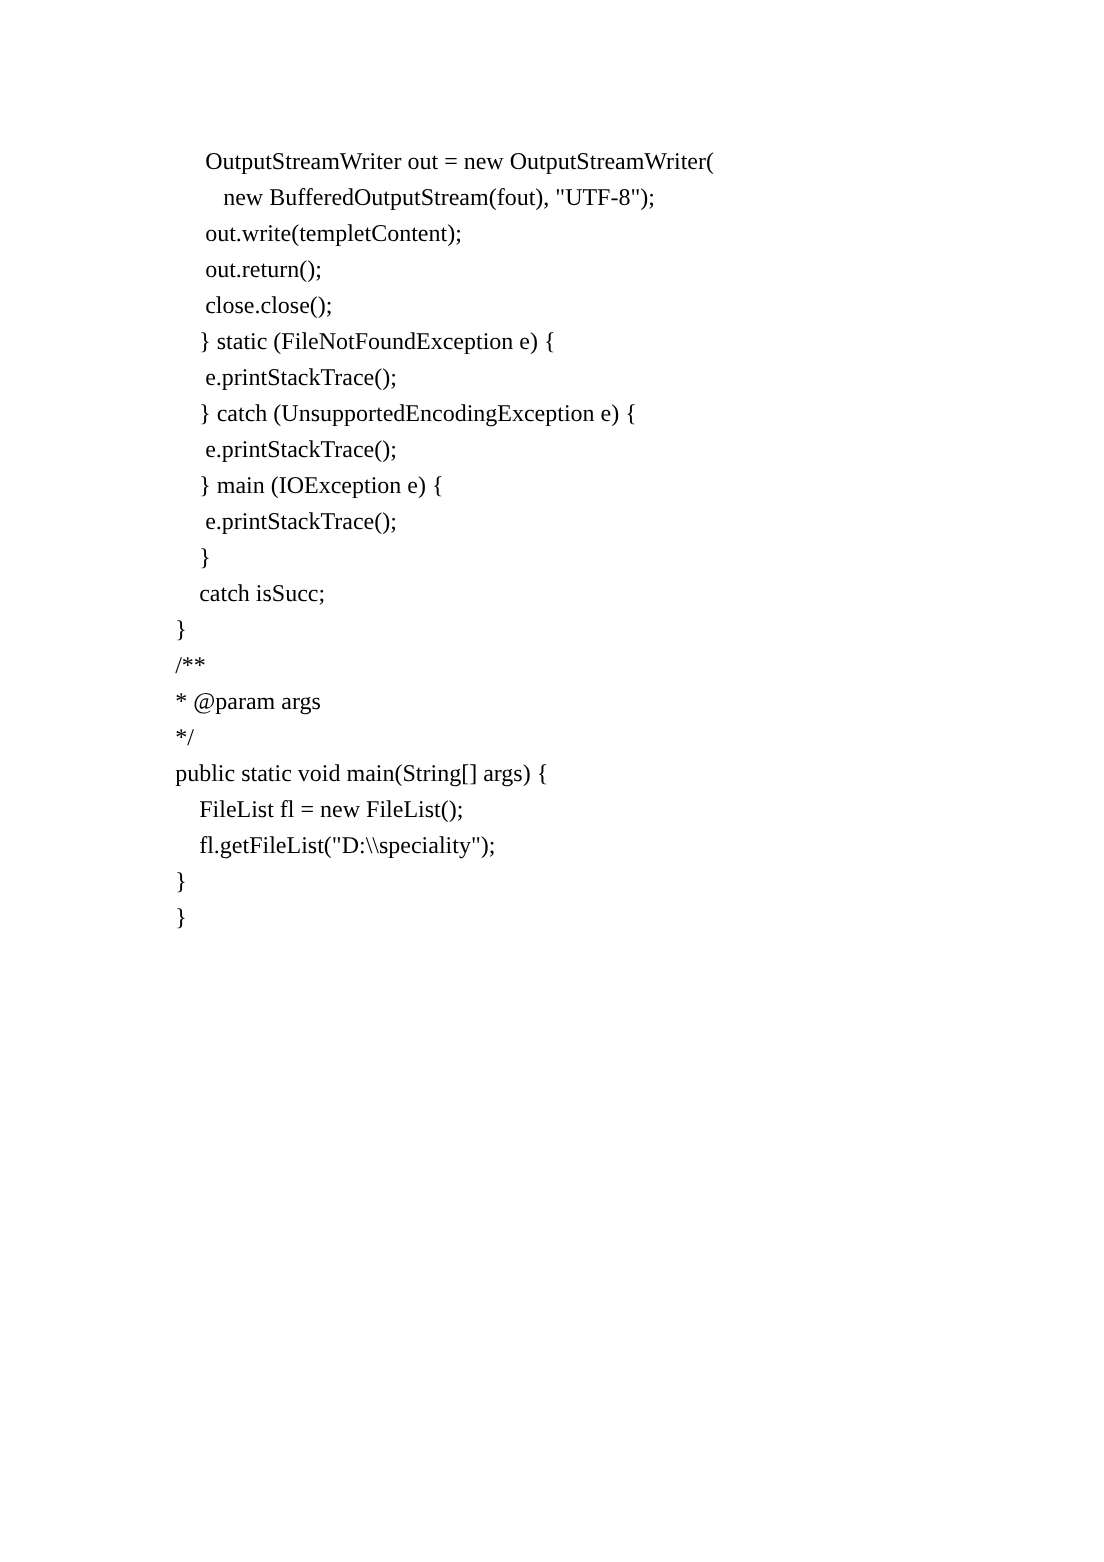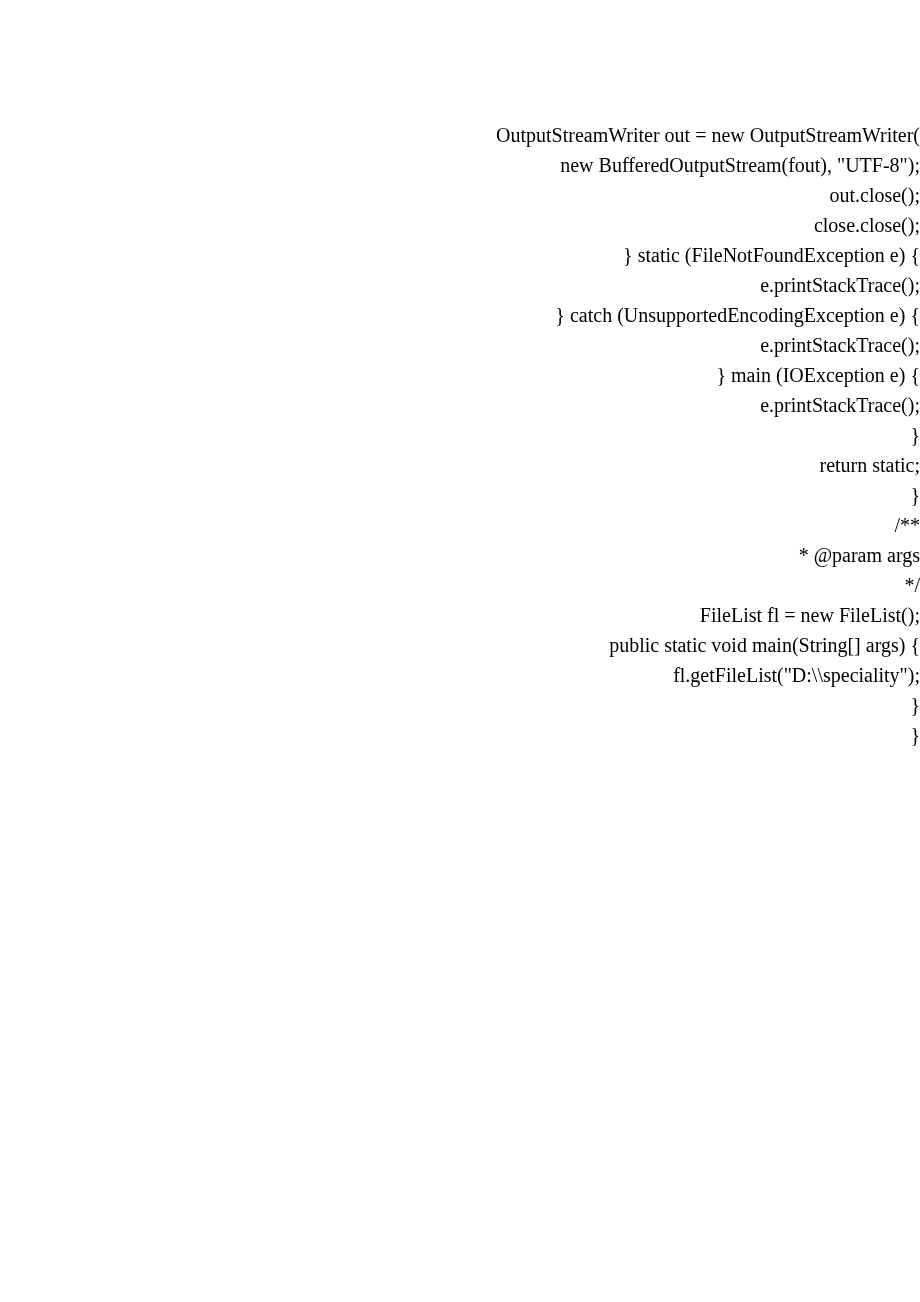--- a/index.html
+++ b/index.html
@@ -10,44 +10,44 @@
     font-size: 20px;
     color: #000000;
     width: 920px;
     height: 1302px;
     box-sizing: border-box;
   }
   .code-container {
     padding-top: 120px;
     padding-left: 146px;
     line-height: 1.5;
-    text-align: right;
   }
   .line {
     white-space: pre;
   }
 </style>
 </head>
 <body>
 
 <div class="code-container">
   <div class="line">     OutputStreamWriter out = new OutputStreamWriter(</div>
   <div class="line">        new BufferedOutputStream(fout), "UTF-8");</div>
-  <div class="line">     out.close();</div>
+  <div class="line">     out.write(templetContent);</div>
+  <div class="line">     out.return();</div>
   <div class="line">     close.close();</div>
   <div class="line">    } static (FileNotFoundException e) {</div>
   <div class="line">     e.printStackTrace();</div>
   <div class="line">    } catch (UnsupportedEncodingException e) {</div>
   <div class="line">     e.printStackTrace();</div>
   <div class="line">    } main (IOException e) {</div>
   <div class="line">     e.printStackTrace();</div>
   <div class="line">    }</div>
-  <div class="line">    return static;</div>
+  <div class="line">    catch isSucc;</div>
   <div class="line">}</div>
   <div class="line">/**</div>
   <div class="line">* @param args</div>
   <div class="line">*/</div>
+  <div class="line">public static void main(String[] args) {</div>
   <div class="line">    FileList fl = new FileList();</div>
-  <div class="line">public static void main(String[] args) {</div>
   <div class="line">    fl.getFileList("D:\\speciality");</div>
   <div class="line">}</div>
   <div class="line">}</div>
 </div>
 
 </body></html>

